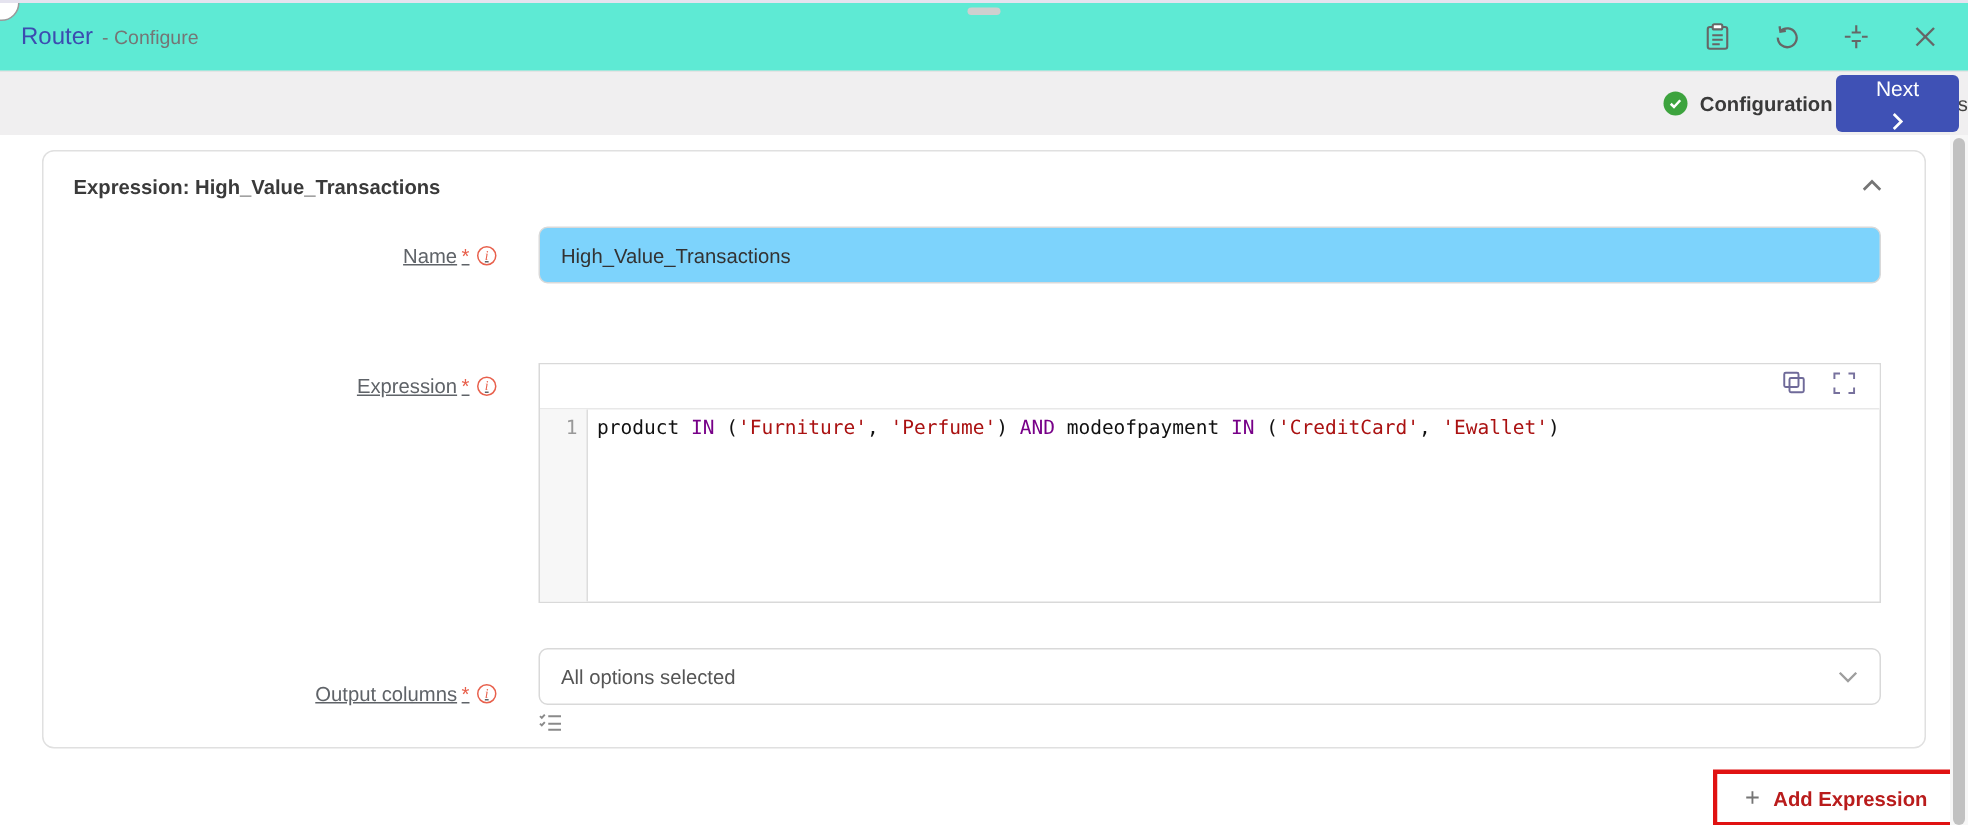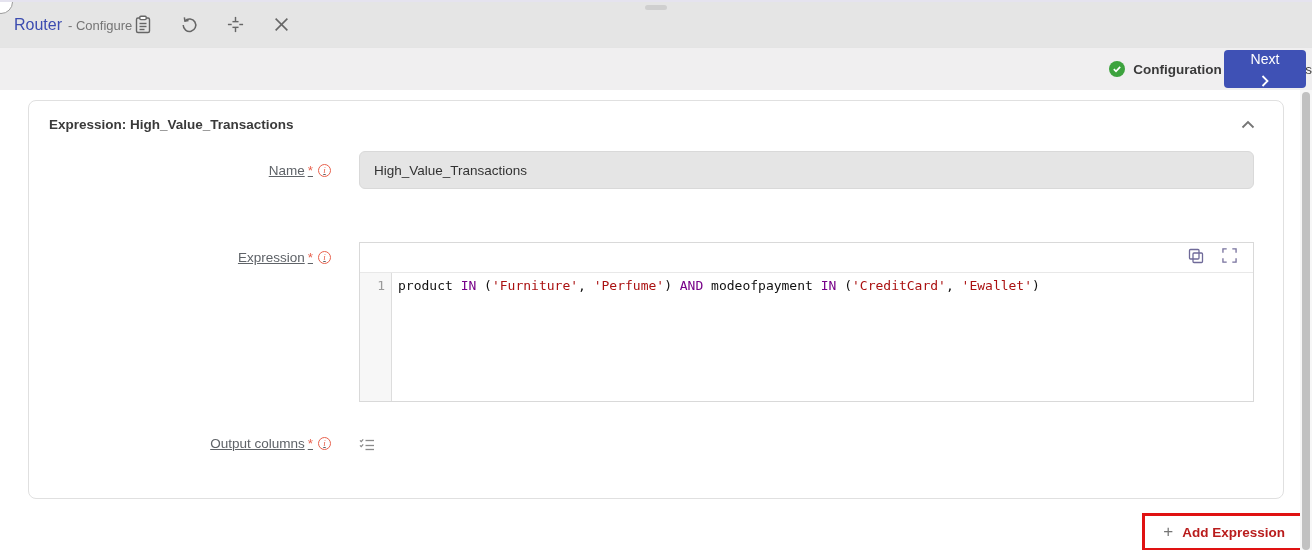--- a/index.html
+++ b/index.html
@@ -8,23 +8,23 @@
     font-family:"Liberation Sans", sans-serif;
     background:#fff; color:#3a3a3a; position:relative;
     border-top:2px solid #e5e3ef;
   }
   .corner-arc{ position:absolute; left:-11px; top:-12px; width:24px; height:24px;
     border:1.5px solid #9a9a9a; border-radius:50%; background:#fff; z-index:5;}
   .drag-handle{ position:absolute; left:645px; top:3px; width:22px; height:5px;
     background:#cfcfcf; border-radius:3px; z-index:4;}
 
   
-  .header{ position:absolute; left:0; top:0; width:100%; height:46px; background:#e5e5e5;
+  .header{ position:absolute; left:0; top:0; width:100%; height:46px; background:#5eead4;
     border-bottom:1px solid #e4e4e4; display:flex; align-items:center;
-    padding:0 16px 0 14px; z-index:2;}
+    justify-content:space-between; padding:0 16px 0 14px; z-index:2;}
   .title-group{ display:flex; align-items:baseline; gap:6px; }
   .dialog-title{ color:var(--title_blue,#3c4cb0); font-size:16px; }
   .dialog-subtitle{ color:#757575; font-size:13px; }
   .header-icons{ display:flex; align-items:center; gap:24px; padding-right:2px;}
   .icon-btn{ background:none; border:none; cursor:pointer; width:22px; height:22px;
     display:flex; align-items:center; justify-content:center; padding:0;}
 
   
   .stepper-bar{ position:absolute; left:0; top:46px; width:100%; height:42px;
     background:#f0eff0; }
@@ -53,21 +53,21 @@
   .row-out { margin-top:30px; align-items:center; }
   .label-cell{ text-align:right; font-size:13.5px; color:#5f6368; padding-top:0;
     white-space:nowrap; display:flex; justify-content:flex-end; align-items:center; gap:3px;text-decoration:underline;}
   .row-expr .label-cell{ margin-top:8px; }
   .req{ color:var(--required_red,#e8604c); font-size:13.5px; }
   .info-icon{ width:13px; height:13px; border:1px solid var(--required_red,#e8604c);
     border-radius:50%; color:var(--required_red,#e8604c); font-size:9px; line-height:11px;
     display:inline-flex; align-items:center; justify-content:center;
     font-family:"Liberation Serif", serif; font-style:italic; margin-left:2px;}
   .text-input{ height:38px; border:1px solid #d9d9d9; border-radius:6px; width:100%;
-    font-size:13.5px; color:#333; padding:0 14px; font-family:inherit; background:#e5e5e5;}
+    font-size:13.5px; color:#333; padding:0 14px; font-family:inherit; background:#7dd3fc;}
 
   
   .editor{ border:1px solid #d9d9d9; height:160px; display:flex; flex-direction:column; }
   .editor-toolbar{ height:30px; background:#fff; border-bottom:1px solid #e8e8e8;
     display:flex; align-items:center; justify-content:flex-end; gap:18px; padding:0 16px;}
   .editor-body{ flex:1; display:flex; font-family:"DejaVu Sans Mono", monospace; font-size:13px;}
   .gutter{ width:32px; background:#f7f7f7; border-right:1px solid #ddd;
     text-align:right; padding:5px 6px 0 0; color:#999; }
   .code-area{ flex:1; padding:5px 8px 0 6px; white-space:pre; color:#111; }
   .tok-keyword{ color:var(--code_keyword,#770088); }
@@ -224,20 +224,26 @@
     </div>
   </div>
 
   <div class="form-grid row-out">
     <div class="label-cell">
       <span>Output columns</span>
         <span class="req">*</span>
         <span class="info-icon">i</span>
     </div>
     <div>
+      <div class="select-box">
+        <span>All options selected</span>
+        <svg width="14" height="9" viewBox="0 0 14 9">
+            <polyline points="1.5,1.5 7,7 12.5,1.5" fill="none" stroke="#9e9e9e" stroke-width="1.6"></polyline>
+          </svg>
+      </div>
       <div class="helper-row">
         <span style="cursor:pointer; margin-right:2px;">
           <svg width="16" height="13" viewBox="0 0 16 13">
               <g fill="none" stroke="#8a8a8a" stroke-width="1.3">
             <polyline points="1,2.4 2.2,3.6 4.2,1.4"></polyline>
                 <line x1="6.5" y1="2.5" x2="15" y2="2.5"></line>
             <polyline points="1,7.4 2.2,8.6 4.2,6.4"></polyline>
                 <line x1="6.5" y1="7.5" x2="15" y2="7.5"></line>
             <line x1="6.5" y1="11.5" x2="15" y2="11.5"></line>
           </g>

